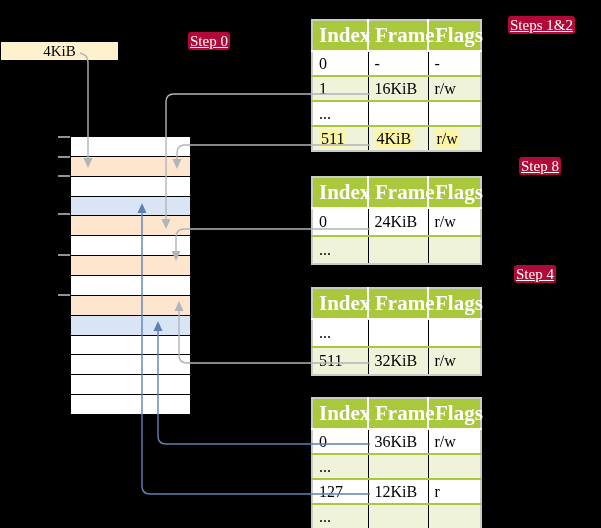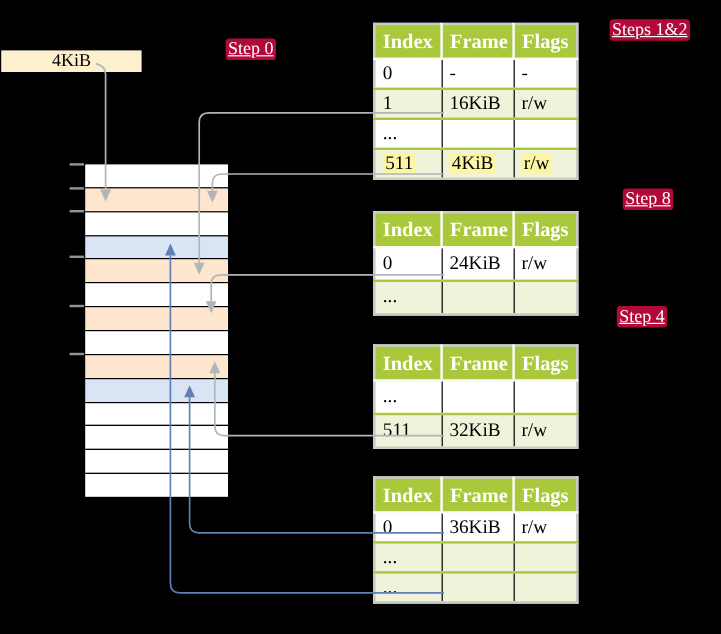--- a/index.html
+++ b/index.html
@@ -18,21 +18,21 @@
 
   
   .badge {
     position:absolute; background:var(--badge_red); color:var(--badge_text);
     font-size:15px; line-height:18px; height:18px; padding:0 2px;
     border-radius:3px; white-space:nowrap;text-decoration:underline;
   }
   #badge-step0  { left:188px; top:32px; }
   #badge-steps12{ left:508px; top:16px; }
   #badge-step3  { left:519px; top:157px; }
-  #badge-step4  { left:514px; top:255px; }
+  #badge-step4  { left:514px; top:265px; }
 
   
   .memory {
     position:absolute; left:71px; top:137px; width:119px; height:277px;
     display:flex; flex-direction:column;
   }
   .mem-row { flex:1 1 0; }
   .mem-row + .mem-row { border-top:1px solid #000; }
   .mem-row.white { background:var(--row_white); }
   .mem-row.peach { background:var(--peach); }
@@ -48,21 +48,21 @@
     border-collapse:collapse; table-layout:fixed;
     background:var(--row_white);
     border:2px solid var(--table_border);
     font-size:16px; color:var(--text_black);
   }
   .ptable col.c-index { width:56px; }
   .ptable col.c-frame { width:60px; }
   .ptable col.c-flags { width:53px; }
   .ptable th {
     background:var(--header_green); color:#fff;
-    font-weight:bold; font-size:17px; text-align:left;
+    font-weight:bold; font-size:21px; text-align:left;
     padding:2px 6px; height:23px;
     border-right:2px solid #fff; border-bottom:2px solid #fdfdf5;
   }
   .ptable th:last-child { border-right:none; }
   .ptable td {
     padding:0 6px; vertical-align:middle;
     border-right:1px solid #000;
     border-top:2px solid var(--header_green);
   }
   .ptable td:last-child { border-right:none; }
@@ -225,20 +225,25 @@
       <tr>
         <td>0</td>
         <td>36KiB</td>
         <td>r/w</td>
       </tr>
       <tr class="g">
         <td>...</td>
         <td></td>
         <td></td>
       </tr>
+      <tr>
+        <td>127</td>
+        <td>12KiB</td>
+        <td>r</td>
+      </tr>
       <tr class="g">
         <td>...</td>
         <td></td>
         <td></td>
       </tr>
     </tbody>
   </table>
 
   <svg class="connectors" width="601" height="528" viewBox="0 0 601 528">
 

